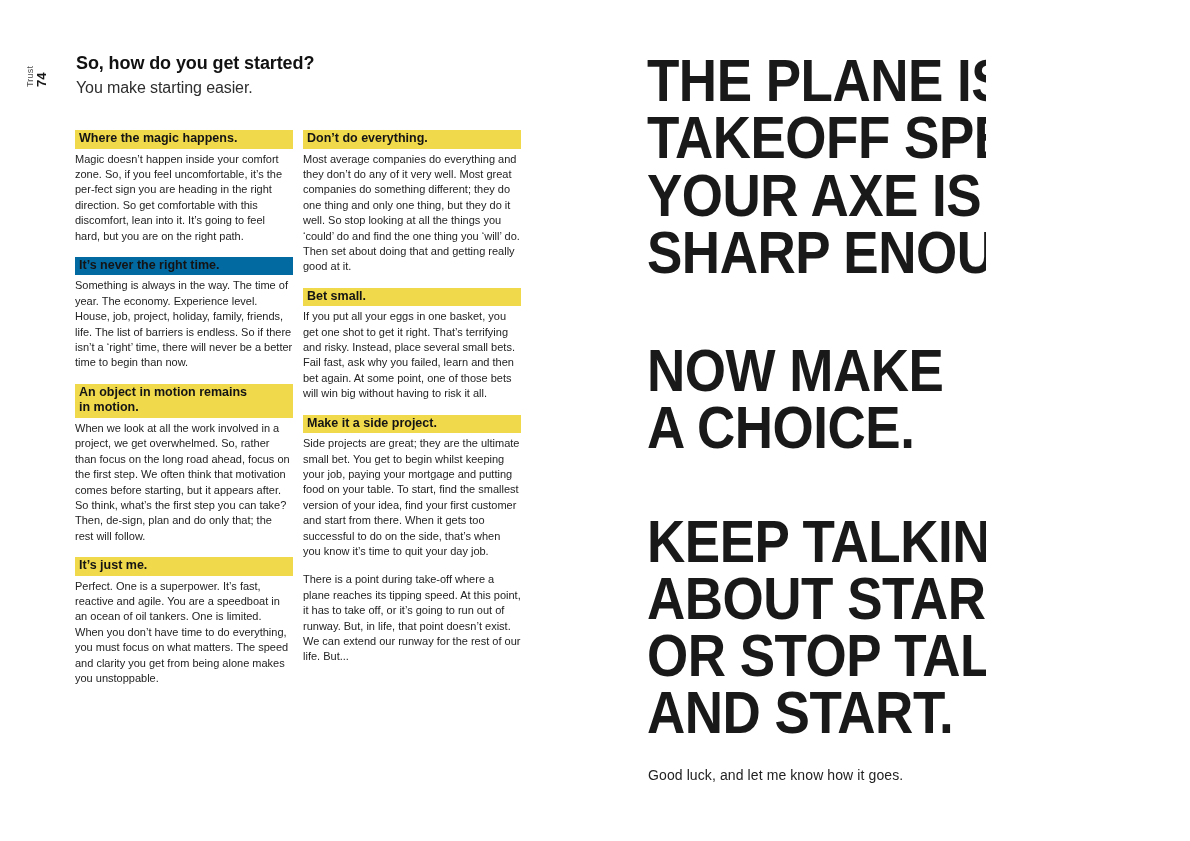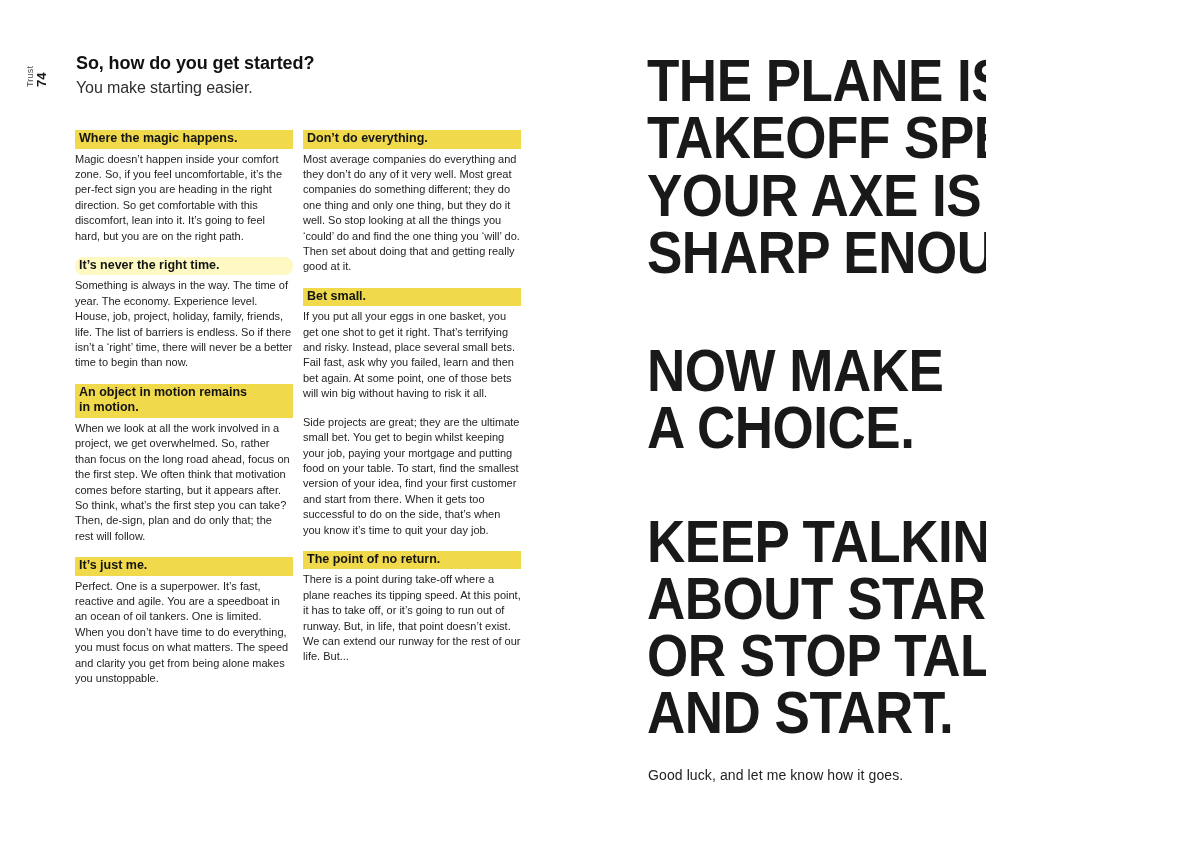--- a/index.html
+++ b/index.html
@@ -83,21 +83,21 @@
       <h1 class="lp-title">So, how do you get started?</h1>
       <p class="lp-subtitle">You make starting easier.</p>
     </div>
 
     <div class="col col-1">
       <section class="sec">
         <h3 class="sec-h" style="background-color: rgb(240, 217, 74);">Where the magic happens.</h3>
         <p class="sec-b">Magic doesn’t happen inside your comfort zone. So, if you feel uncomfortable, it’s the per-fect sign you are heading in the right direction. So get comfortable with this discomfort, lean into it. It’s going to feel hard, but you are on the right path.</p>
       </section>
       <section class="sec">
-        <h3 class="sec-h" style="background-color: #fef9c3; border-radius: 8px;">It’s never the right time.</h3>
+        <h3 class="sec-h" style="background-color: #0369a1;">It’s never the right time.</h3>
         <p class="sec-b">Something is always in the way. The time of year. The economy. Experience level. House, job, project, holiday, family, friends, life. The list of barriers is endless. So if there isn’t a ‘right’ time, there will never be a better time to begin than now.</p>
       </section>
       <section class="sec">
         <h3 class="sec-h" style="background-color: rgb(240, 217, 74);">An object in motion remains
 in motion.</h3>
         <p class="sec-b">When we look at all the work involved in a project, we get overwhelmed. So, rather than focus on the long road ahead, focus on the first step. We often think that motivation comes before starting, but it appears after. So think, what’s the first step you can take? Then, de-sign, plan and do only that; the rest will follow.</p>
       </section>
       <section class="sec">
         <h3 class="sec-h" style="background-color: rgb(240, 217, 74);">It’s just me.</h3>
         <p class="sec-b">Perfect. One is a superpower. It’s fast, reactive and agile. You are a speedboat in an ocean of oil tankers. One is limited. When you don’t have time to do everything, you must focus on what matters. The speed and clarity you get from being alone makes you unstoppable.</p>
@@ -107,24 +107,24 @@
     <div class="col col-2">
       <section class="sec">
         <h3 class="sec-h" style="background-color: rgb(240, 217, 74);">Don’t do everything.</h3>
         <p class="sec-b">Most average companies do everything and they don’t do any of it very well. Most great companies do something different; they do one thing and only one thing, but they do it well. So stop looking at all the things you ‘could’ do and find the one thing you ‘will’ do. Then set about doing that and getting really good at it.</p>
       </section>
       <section class="sec">
         <h3 class="sec-h" style="background-color: rgb(240, 217, 74);">Bet small.</h3>
         <p class="sec-b">If you put all your eggs in one basket, you get one shot to get it right. That’s terrifying and risky. Instead, place several small bets. Fail fast, ask why you failed, learn and then bet again. At some point, one of those bets will win big without having to risk it all.</p>
       </section>
       <section class="sec">
+        <h3 class="sec-h" style="background-color: rgb(240, 217, 74);">Make it a side project.</h3>
         <p class="sec-b">Side projects are great; they are the ultimate small bet. You get to begin whilst keeping your job, paying your mortgage and putting food on your table. To start, find the smallest version of your idea, find your first customer and start from there. When it gets too successful to do on the side, that’s when you know it’s time to quit your day job.</p>
       </section>
       <section class="sec">
-        <h3 class="sec-h" style="background-color: rgb(240, 217, 74);">The point of no return.</h3>
         <p class="sec-b">There is a point during take-off where a plane reaches its tipping speed. At this point, it has to take off, or it’s going to run out of runway. But, in life, that point doesn’t exist. We can extend our runway for the rest of our life. But...</p>
       </section>
     </div>
   </div>
 
   <div>
 
     <div class="vlabel vlabel-right">
       <div class="vlabel-num">75</div>
       <div class="vlabel-book">Trust</div>

